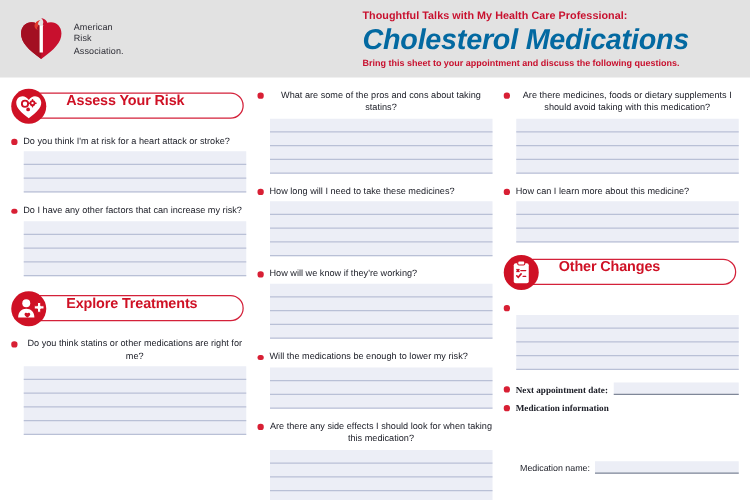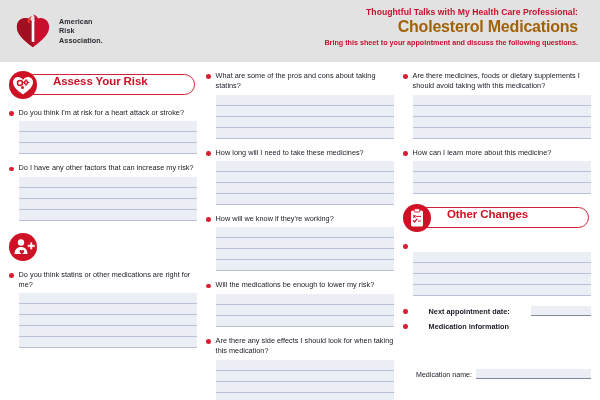--- a/index.html
+++ b/index.html
@@ -38,46 +38,47 @@
     margin-left: 14px;
     gap: 7px;
   }
   .logo-mark {
     width: 38px;
     height: 38px;
     flex: 0 0 38px;
   }
   .logo-text {
     font-size: 7.2px;
-    font-weight: bold;
+    font-weight: normal;
     line-height: 1.28;
     color: #2b2b33;
     letter-spacing: 0.1px;
   }
   .header-titles {
     position: absolute;
     left: 290px;
-    right: 22px;
+    right: 4px;
     top: 7px;
-    text-align: right;
+    text-align: left;
   }
   .header-eyebrow {
     font-size: 8.6px;
     font-weight: bold;
     color: #c8102e;
     letter-spacing: 0.05px;
     line-height: 1.2;
   }
   .header-title {
-    font-size: 16px;
+    font-size: 23px;
     font-weight: bold;
-    color: #a16207;
+    color: #0369a1;
     line-height: 1.18;
     letter-spacing: -0.2px;
     margin-top: 1px;
+    font-style: italic;
   }
   .header-sub {
     font-size: 7.2px;
     font-weight: bold;
     color: #c8102e;
     margin-top: 2px;
     line-height: 1.2;
   }
 
   
@@ -132,20 +133,21 @@
     justify-content: center;
   }
   .section-badge svg { display: block; }
 
   
   .qblock { margin-bottom: 9px; }
   .qrow {
     display: flex;
     align-items: flex-start;
     gap: 5px;
+    text-align: center;
   }
   .bullet {
     flex: 0 0 auto;
     width: 4.6px;
     height: 4.6px;
     border-radius: 50%;
     background: #d81f34;
     margin-top: 3.2px;
   }
   .qtext {
@@ -163,22 +165,23 @@
     height: 11px;
     border-bottom: 0.9px solid #b9c0d6;
     box-sizing: border-box;
   }
   .line:last-child { border-bottom: 0.9px solid #b9c0d6; }
 
   
   .fieldrow {
     display: flex;
     align-items: flex-end;
-    gap: 21px;
+    gap: 5px;
     margin-bottom: 6px;
+    font-family: Liberation Serif, serif;
   }
   .fieldrow .bullet { margin-top: 0; margin-bottom: 2px; }
   .field-label {
     font-size: 7.3px;
     font-weight: bold;
     color: #20222b;
     white-space: nowrap;
   }
   .field-rule {
     flex: 1 1 auto;
@@ -273,20 +276,23 @@
         </div>
         <div class="lines">
           <div class="line"></div>
           <div class="line"></div>
           <div class="line"></div>
           <div class="line"></div>
         </div>
       </div>
 
       <div class="section-head" style="margin-top:12px;">
+        <div class="section-pill">
+          <span class="section-pill-label">Explore Treatments</span>
+        </div>
         <div class="section-badge">
           <svg viewBox="0 0 28 28" width="28" height="28" aria-hidden="true">
             <circle cx="12" cy="9.5" r="3.2" fill="#ffffff"></circle>
             <path d="M5.5 21 C5.5 16.6 8.4 14 12 14 C15.6 14 18.5 16.6 18.5 21 Z" fill="#ffffff"></path>
             <path d="M18.4 11.6 h2.6 v-2.6 h2.6 v2.6 h2.6 v2.6 h-2.6 v2.6 h-2.6 v-2.6 h-2.6 z" fill="#ffffff" stroke="#cf1125" stroke-width="0.8"></path>
             <path d="M10.6 18.4 c0-0.8 0.6-1.3 1.3-1.3 c0.4 0 0.8 0.2 1 0.5 c0.2-0.3 0.6-0.5 1-0.5 c0.7 0 1.3 0.5 1.3 1.3 c0 1.2-2.3 2.7-2.3 2.7 S10.6 19.6 10.6 18.4 Z" fill="#cf1125"></path>
           </svg>
         </div>
       </div>
 

